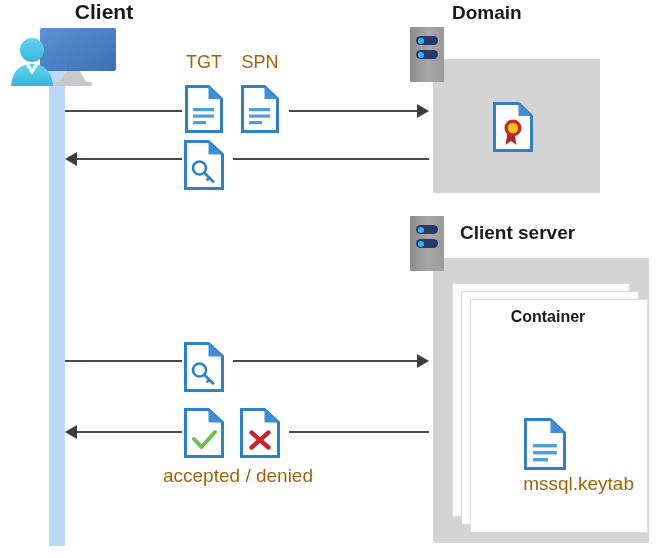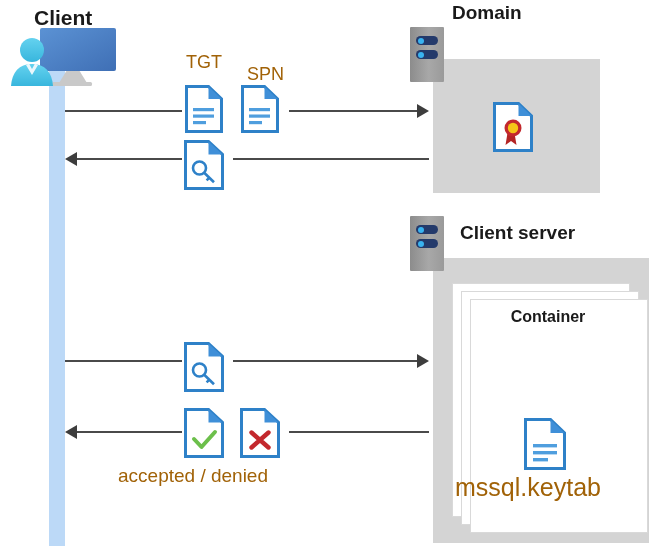--- a/index.html
+++ b/index.html
@@ -29,23 +29,24 @@
   }
 
   
   .bold-label {
     font-weight: bold;
     color: #1a1a1a;
     line-height: 1.18;
   }
   #client-label {
     left: 34px;
-    top: 6px;
+    top: 0px;
     width: 140px;
     font-size: 21px;
+    text-align: center;
   }
   #dc-label {
     left: 452px;
     top: 2px;
     width: 200px;
     font-size: 19px;
     text-align: left;
   }
   #linux-label {
     left: 460px;
@@ -59,26 +60,26 @@
     top: 308px;
     width: 176px;
     font-size: 16px;
     text-align: center;
   }
   .plain-label {
     color: #a16207;
     font-size: 18px;
   }
   #tgt-label { left: 181px; top: 52px; width: 46px; text-align: center; }
-  #spn-label { left: 236px; top: 52px; width: 48px; text-align: right; margin-top: 12px; }
+  #spn-label { left: 236px; top: 52px; width: 48px; text-align: center; }
   #accepted-denied-label {
-    left: 118px; top: 465px; width: 240px; font-size: 19px;
+    left: 118px; top: 465px; width: 240px; text-align: center; font-size: 19px;
   }
   #keytab-label {
-    left: 442px; top: 473px; width: 172px; text-align: center; font-size: 25px;
+    left: 462px; top: 473px; width: 172px; text-align: right; font-size: 19px;
   }
 
   
   .gray-panel { background: #d4d4d4; }
   #dc-panel    { left: 433px; top: 59px;  width: 167px; height: 134px; }
   #linux-panel { left: 433px; top: 258px; width: 216px; height: 285px; }
 
   
   .rack {
     width: 34px; height: 55px;

